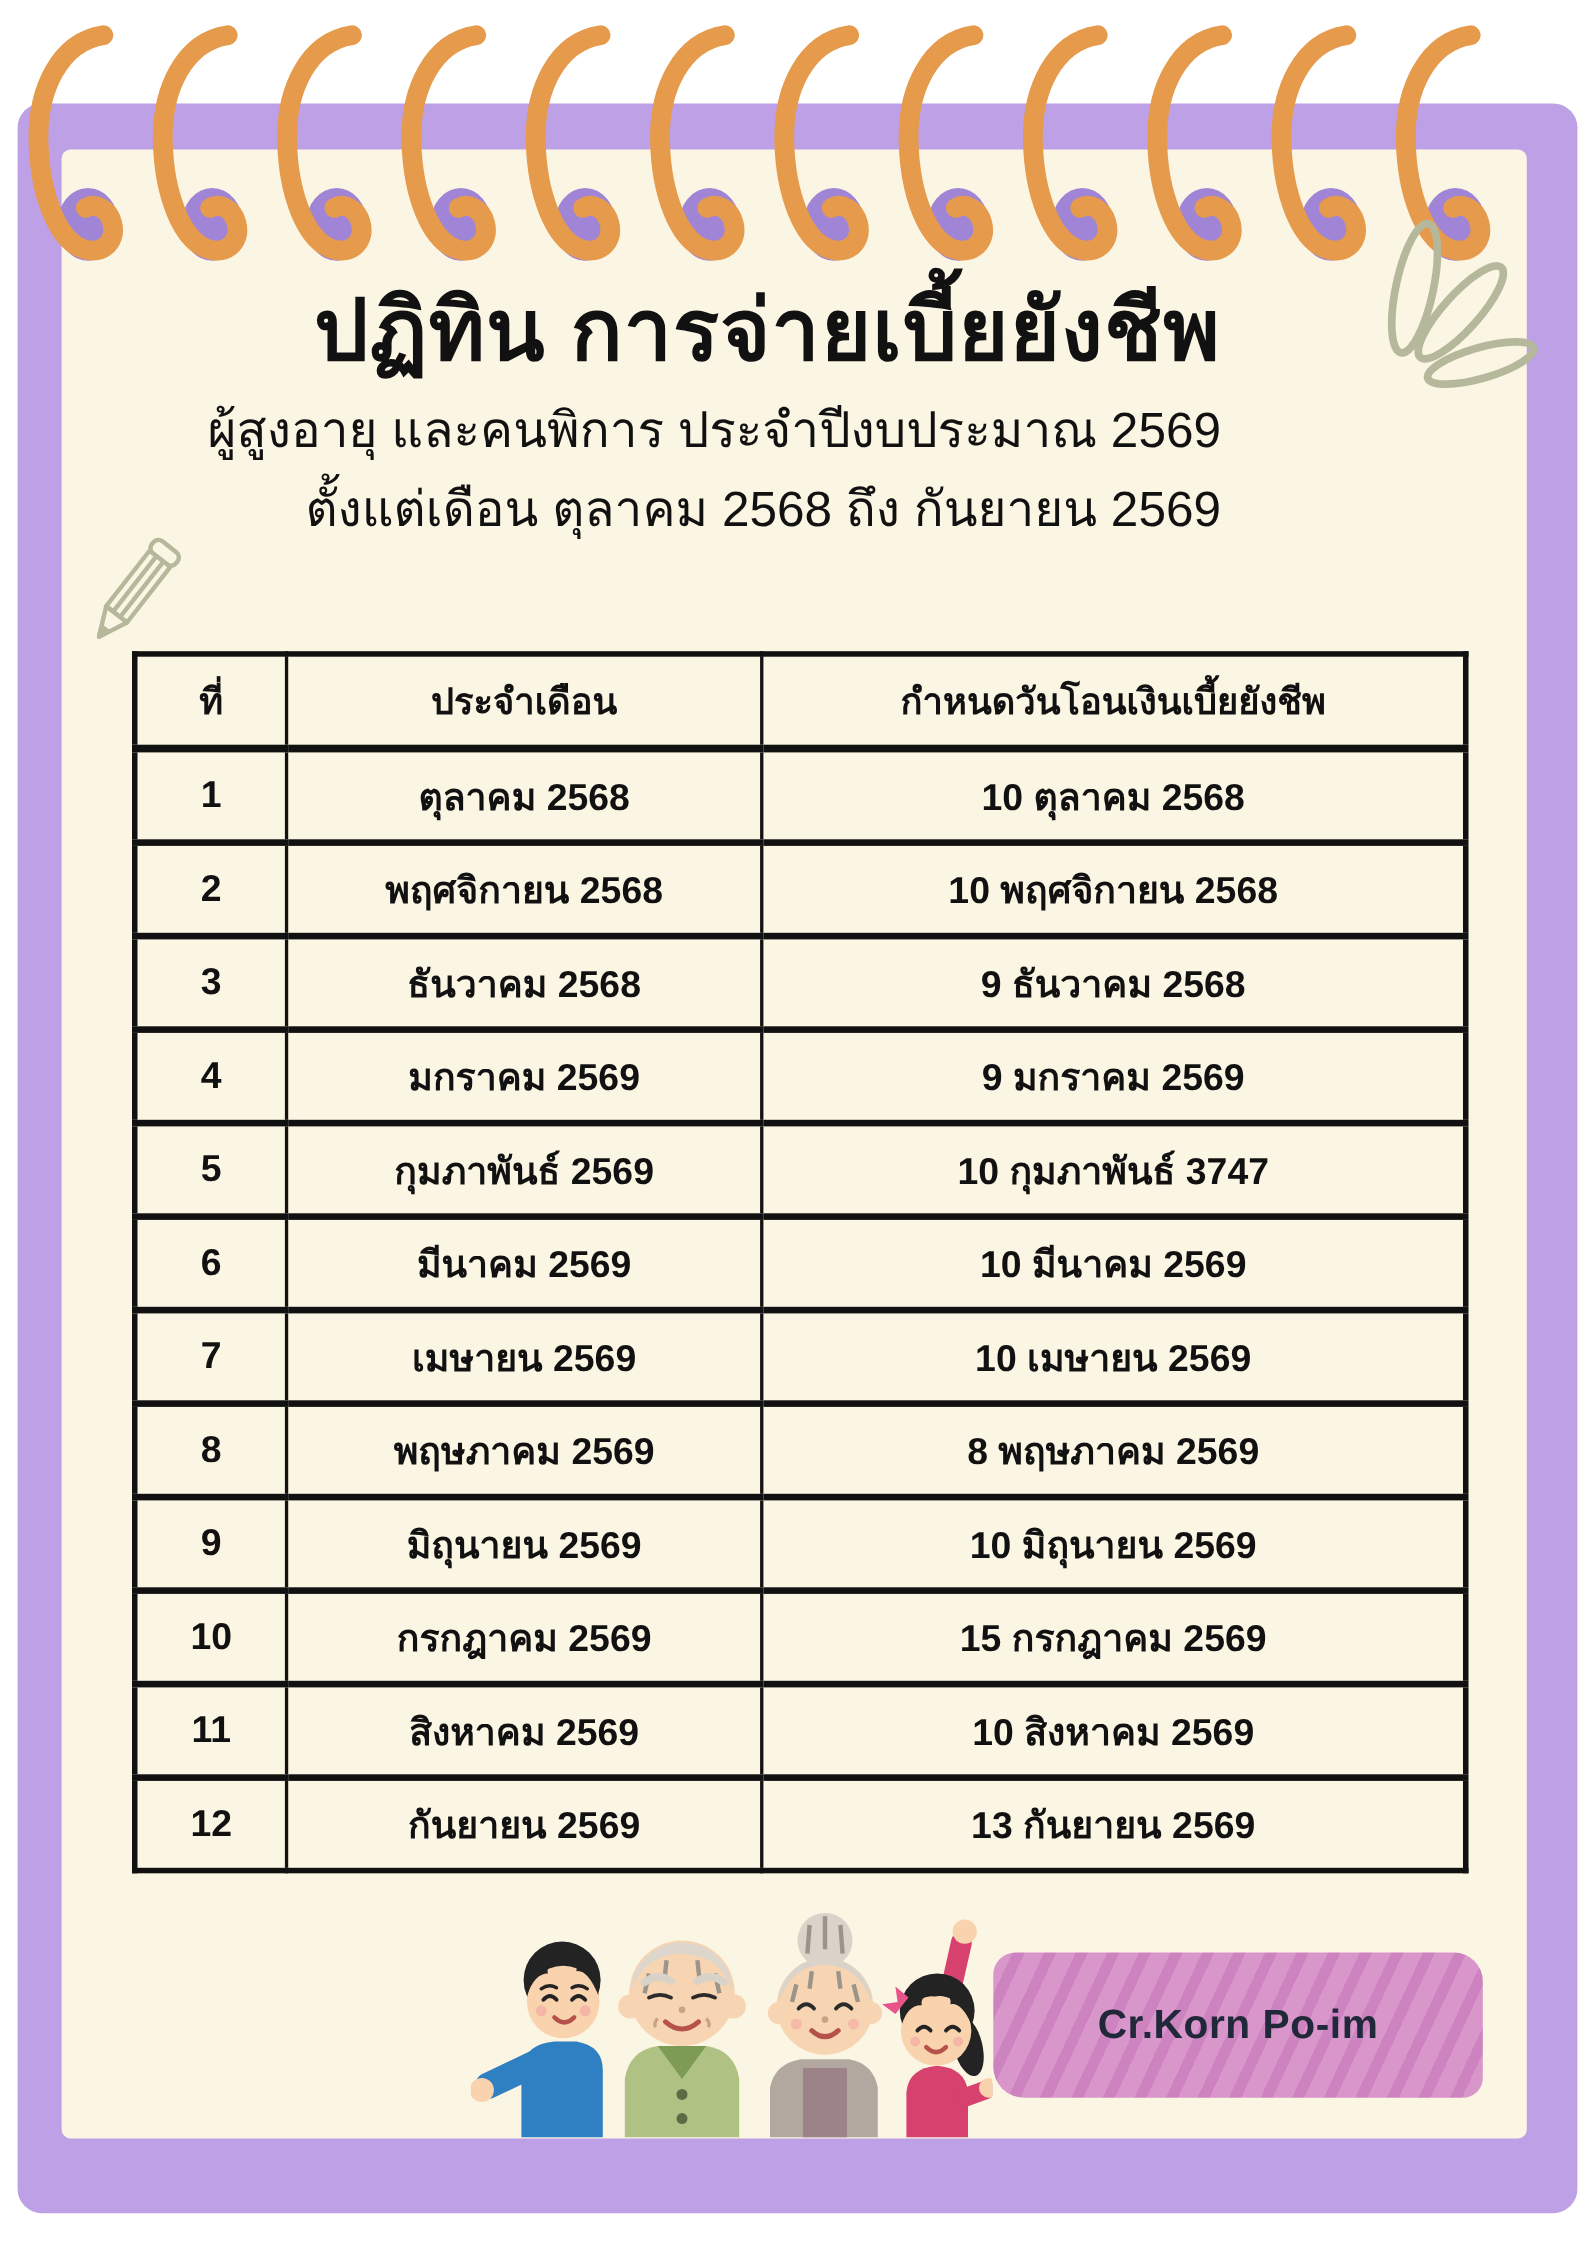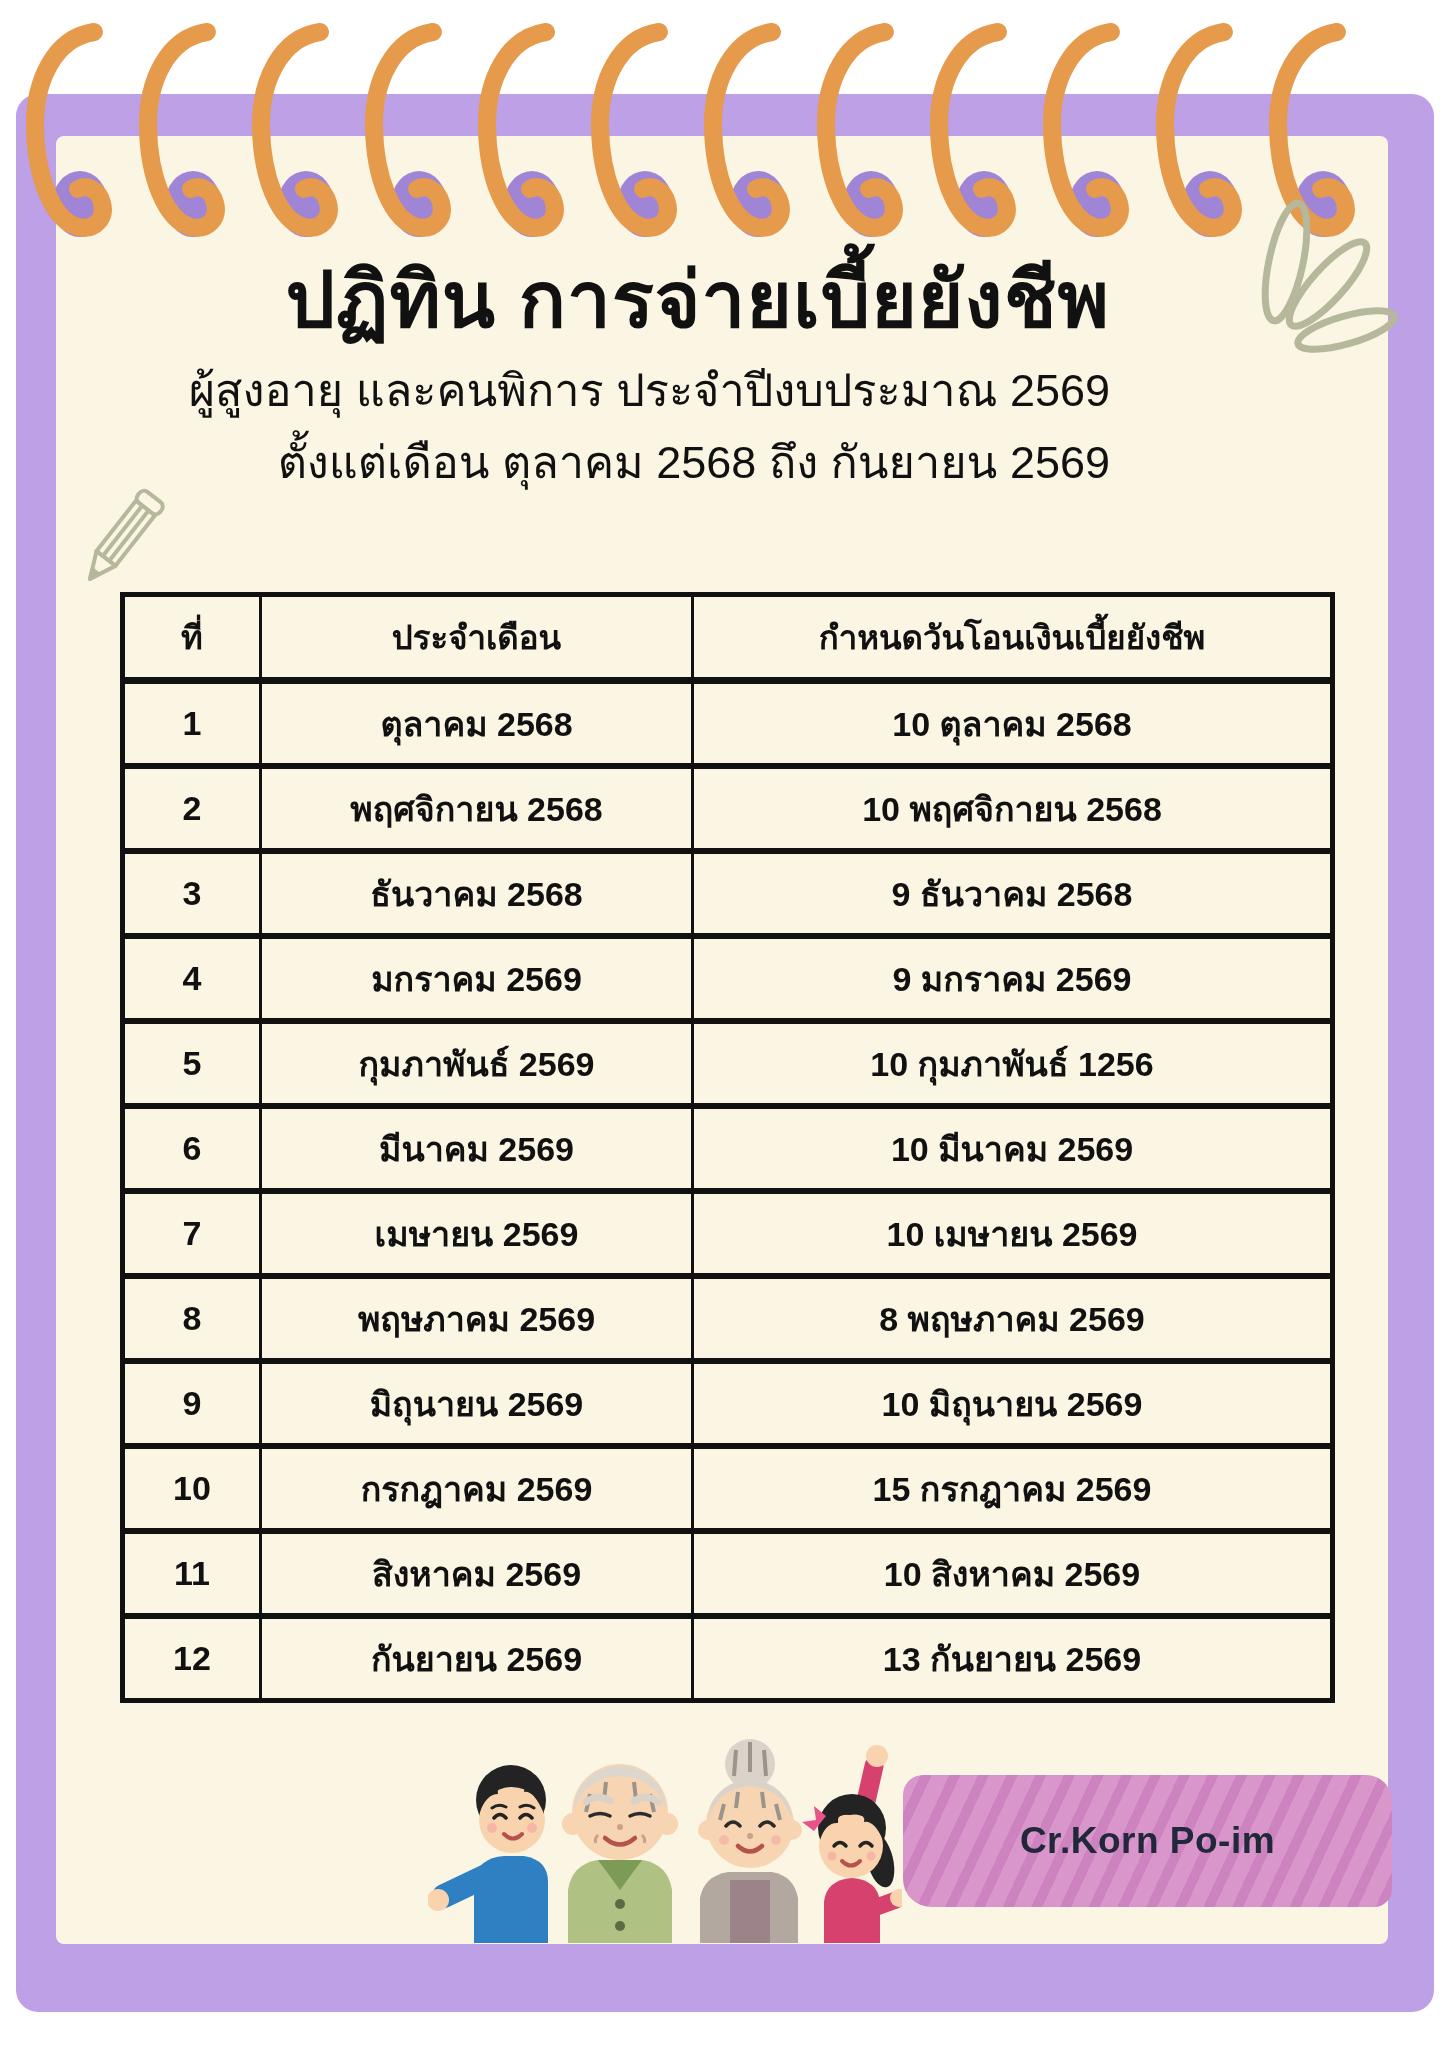--- a/index.html
+++ b/index.html
@@ -49,21 +49,21 @@
   }
   table.sched tr:last-child td{border-bottom:none;}
   table.sched{border:5px solid #111;}
   
   .pencil-doodle{position:absolute;left:52px;top:468px;width:140px;height:140px;}
   .leaf-doodle{position:absolute;left:1228px;top:192px;width:170px;height:185px;}
   
   .family{position:absolute;left:428px;top:1728px;width:474px;height:215px;overflow:hidden;}
   
   .credit{
-    position:absolute;left:903px;top:1775px;width:489px;height:132px;
+    position:absolute;left:903px;top:1775px;width:445px;height:132px;
     background:repeating-linear-gradient(115deg,#d996cb 0 16px,#cd83bf 16px 26px);
     border-radius:20px 26px 18px 28px;
     display:flex;align-items:center;justify-content:center;
   }
   .credit-text{font-size:37px;font-weight:700;color:#20283a;letter-spacing:.5px;}
 </style>
 </head>
 <body>
 
 <div class="pad"></div>
@@ -143,21 +143,21 @@
         <td>9 ธันวาคม 2568</td>
       </tr>
   <tr>
         <td>4</td>
         <td>มกราคม 2569</td>
         <td>9 มกราคม 2569</td>
       </tr>
   <tr>
         <td>5</td>
         <td>กุมภาพันธ์ 2569</td>
-        <td>10 กุมภาพันธ์ 1256</td>
+        <td>10 กุมภาพันธ์ 3747</td>
       </tr>
   <tr>
         <td>6</td>
         <td>มีนาคม 2569</td>
         <td>10 มีนาคม 2569</td>
       </tr>
   <tr>
         <td>7</td>
         <td>เมษายน 2569</td>
         <td>10 เมษายน 2569</td>

